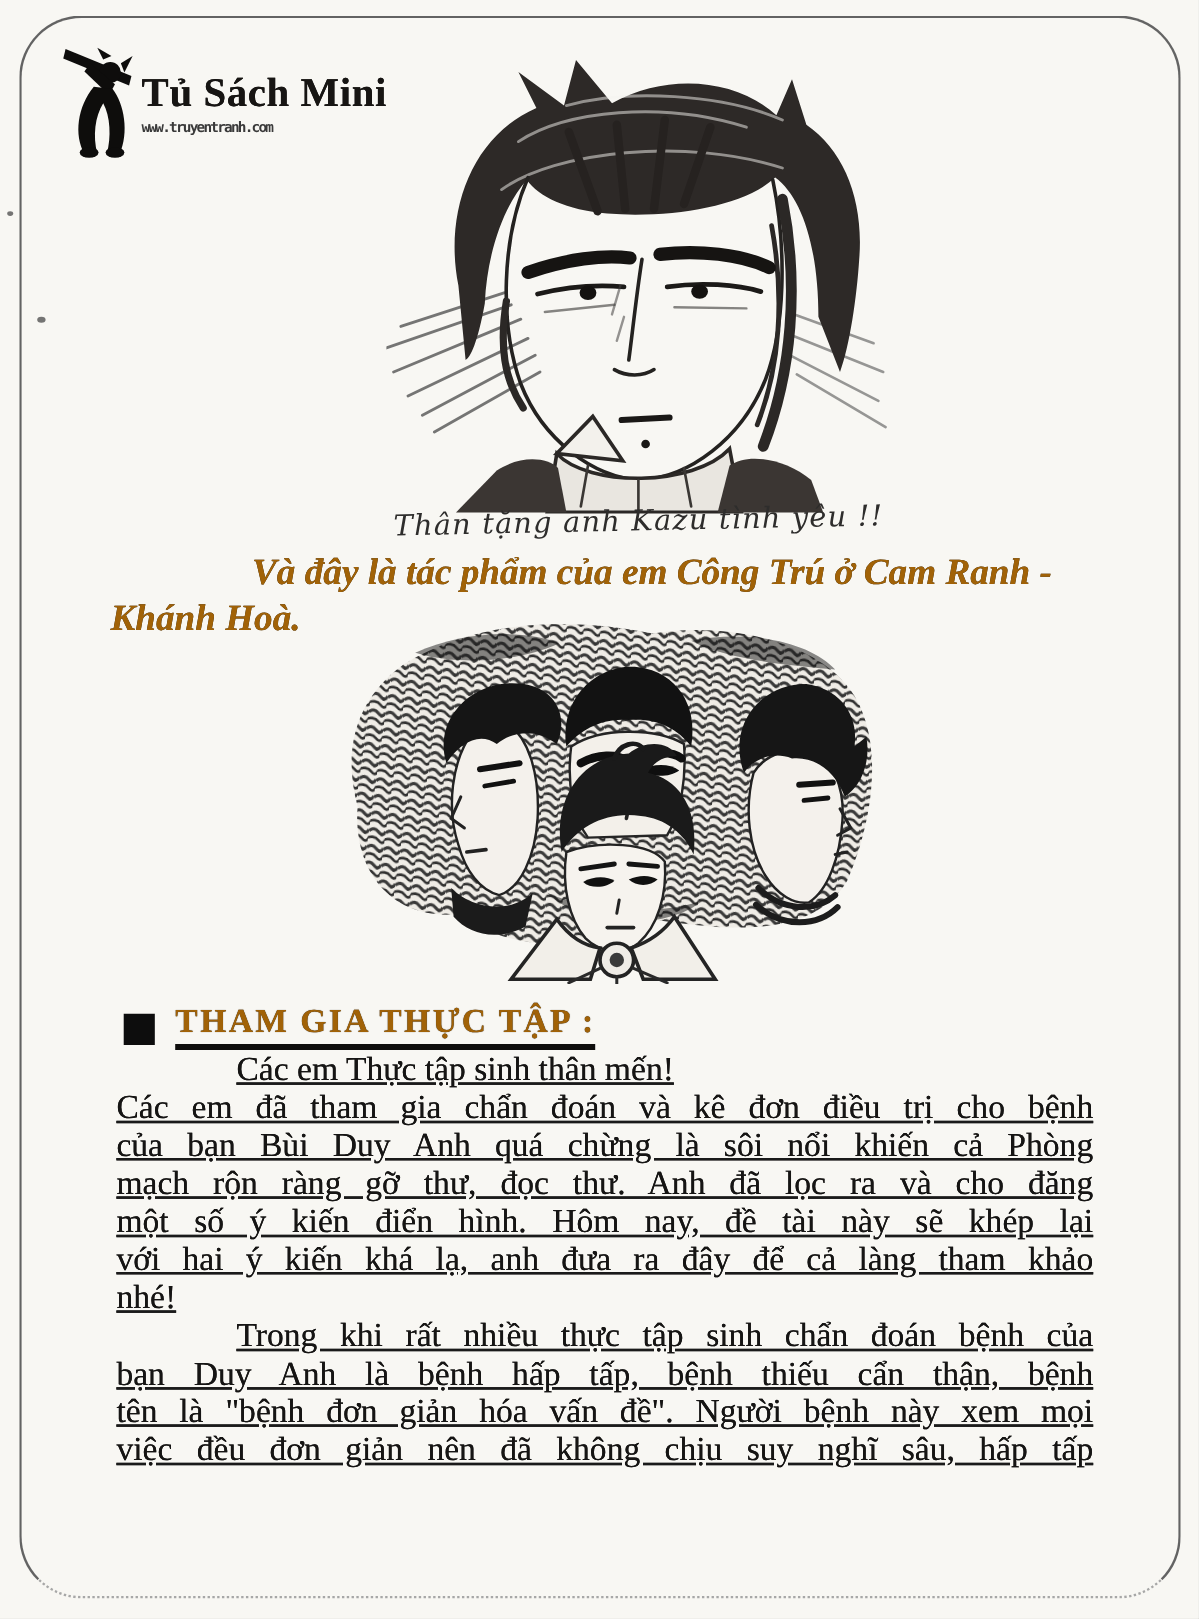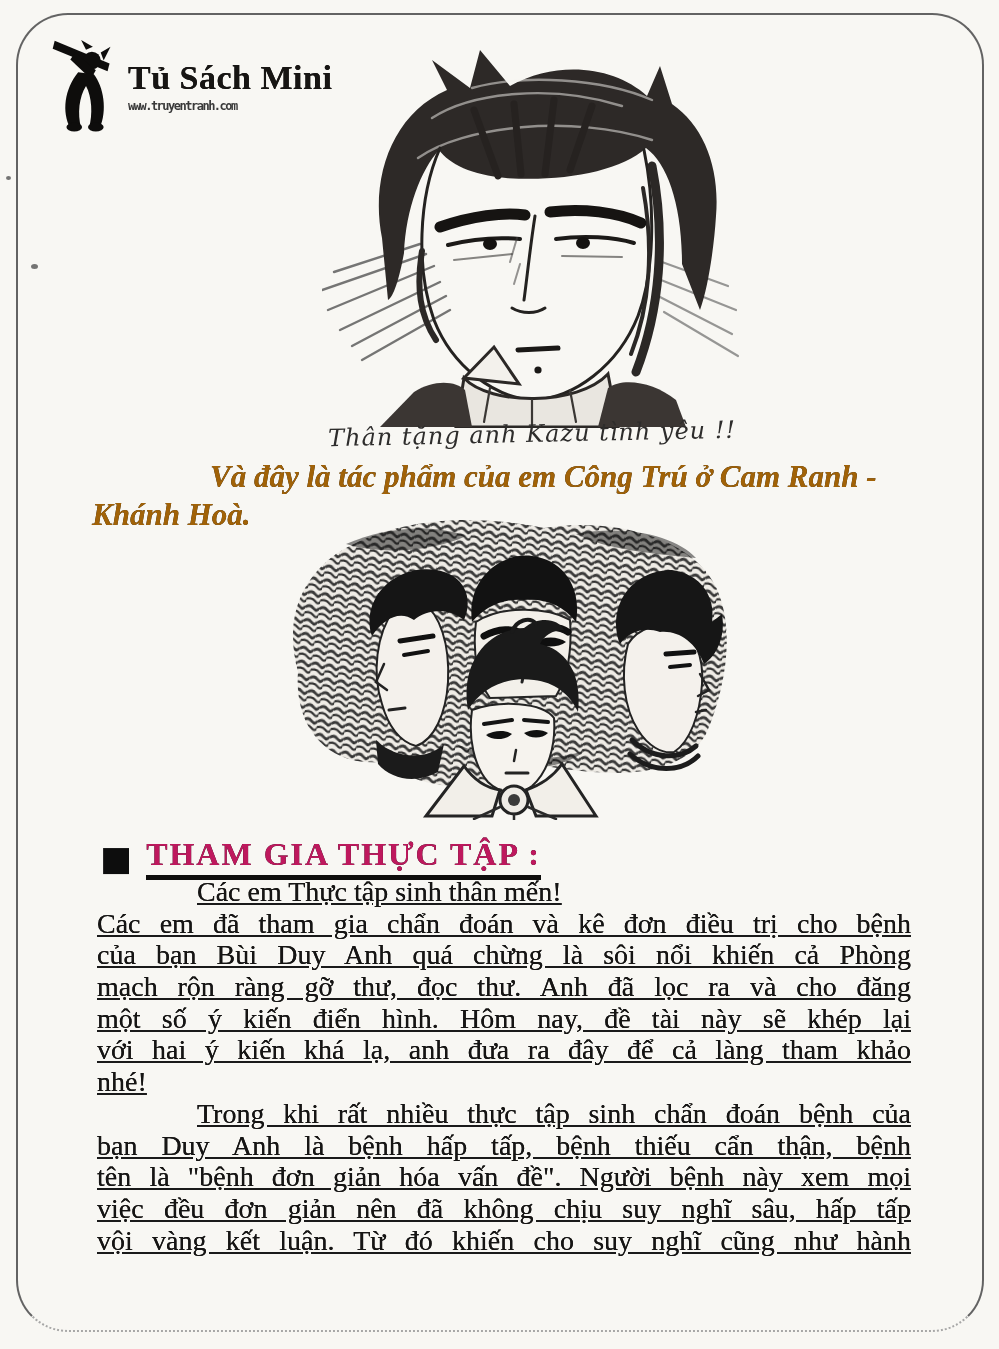--- a/index.html
+++ b/index.html
@@ -9,21 +9,21 @@
     font-family:"Liberation Serif",serif;color:#1a1a1a;
   }
   .frame{
     position:absolute;left:16px;top:13px;width:964px;height:1315px;
     border:2px solid #4a4a4a;border-radius:52px;
     border-bottom:2px dotted #9a9a9a;opacity:.85;pointer-events:none;
   }
   .speck{position:absolute;background:#3c3c3c;border-radius:50%;opacity:.7;}
 
   
-  .logo{position:absolute;left:50px;top:34px;display:flex;align-items:flex-start;gap:10px;}
+  .logo{position:absolute;left:50px;top:34px;display:flex;align-items:flex-start;}
   .logo-icon{width:74px;height:98px;flex:0 0 auto;}
   .logo-text{margin-left:-6px;}
   .logo-title{
     font-weight:bold;font-size:34px;line-height:36px;margin-top:26px;
     color:#171513;letter-spacing:.5px;text-shadow:0 0 .5px #171513;
   }
   .logo-url{
     font-family:"DejaVu Sans Mono",monospace;font-weight:bold;
     font-size:12px;letter-spacing:-1.5px;color:#3a3a3a;margin-top:3px;
   }
@@ -47,21 +47,21 @@
   }
   .dedication .l1{text-indent:118px;}
 
   
   .heading{position:absolute;left:100px;top:836px;display:flex;align-items:center;}
   .hd-square{
     font-family:"DejaVu Sans",sans-serif;font-size:34px;line-height:30px;
     color:#0d0d0d;margin-right:14px;
   }
   .hd-text{
-    font-weight:bold;font-size:32px;letter-spacing:2px;color:#be185d;
+    font-weight:bold;font-size:28px;letter-spacing:2px;color:#a16207;
     border-bottom:5px solid #0f0e0d;padding-bottom:2px;
     text-shadow:0 0 .6px #0f0e0d;white-space:nowrap;
   }
 
   
   .bodytext{position:absolute;left:97px;top:876px;width:814px;text-decoration:underline;}
   .tline{
     font-size:28px;line-height:31.7px;height:31.7px;white-space:nowrap;
     color:#161514;text-shadow:0 0 .4px #161514;
   }
@@ -255,16 +255,15 @@
     <div class="tline just">Các em đã tham gia chẩn đoán và kê đơn điều trị cho bệnh</div>
     <div class="tline just">của bạn Bùi Duy Anh quá chừng là sôi nổi khiến cả Phòng</div>
     <div class="tline just">mạch rộn ràng gỡ thư, đọc thư. Anh đã lọc ra và cho đăng</div>
     <div class="tline just">một số ý kiến điển hình. Hôm nay, đề tài này sẽ khép lại</div>
     <div class="tline just">với hai ý kiến khá lạ, anh đưa ra đây để cả làng tham khảo</div>
     <div class="tline">nhé!</div>
     <div class="tline indent just">Trong khi rất nhiều thực tập sinh chẩn đoán bệnh của</div>
     <div class="tline just">bạn Duy Anh là bệnh hấp tấp, bệnh thiếu cẩn thận, bệnh</div>
     <div class="tline just">tên là "bệnh đơn giản hóa vấn đề". Người bệnh này xem mọi</div>
     <div class="tline just">việc đều đơn giản nên đã không chịu suy nghĩ sâu, hấp tấp</div>
-    <div class="tline just">vội vàng kết luận. Từ đó khiến cho suy nghĩ cũng như hành</div>
   </div>
 
 </div>
 
 </body></html>

